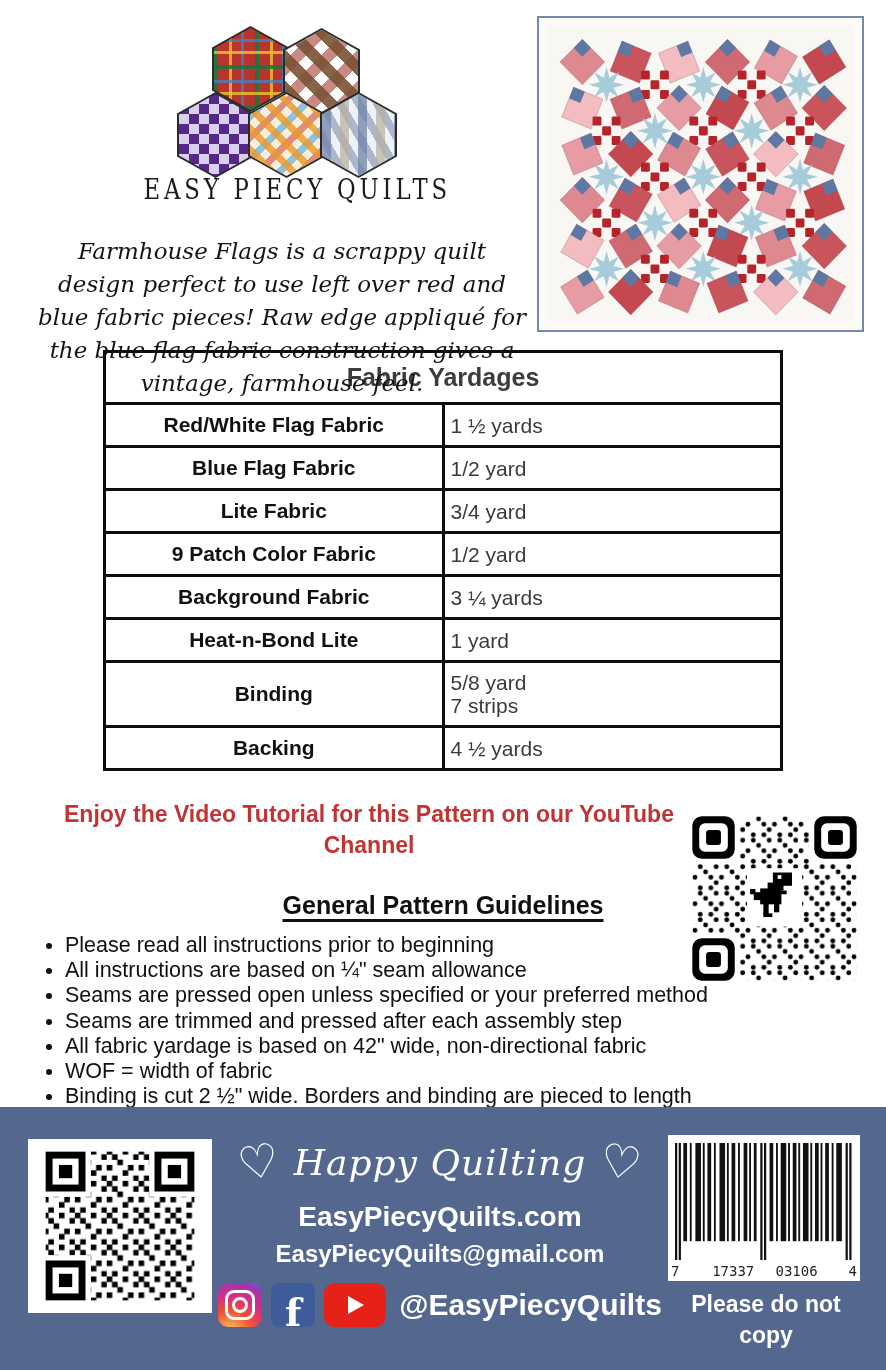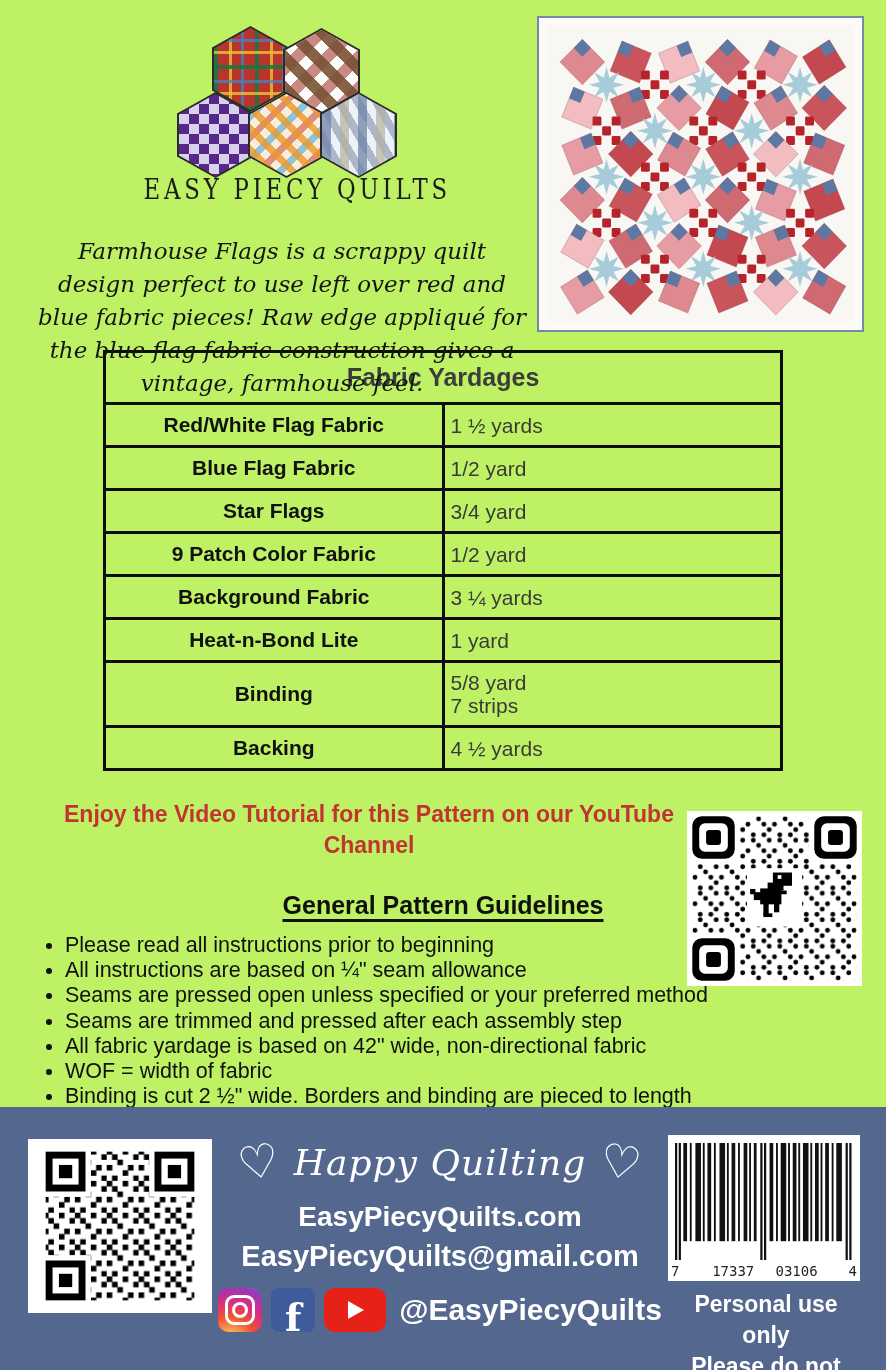--- a/index.html
+++ b/index.html
@@ -1,16 +1,16 @@
 <!DOCTYPE html>
 <html><head>
 <meta charset="utf-8">
 <style>
   html,body{margin:0;padding:0;background:#e8e8e8;}
-  .page{position:relative;width:886px;height:1370px;margin:0 auto;background:#bef264;
+  .page{position:relative;width:886px;height:1370px;margin:0 auto;background:#ffffff;
         font-family:"Liberation Sans",sans-serif;overflow:hidden;}
 
   
   .top{position:relative;height:350px;}
   .hex-cluster{position:absolute;left:177px;top:26px;width:218px;height:152px;}
   .hexo{position:absolute;width:77px;height:86px;background:#2b2b2b;
         clip-path:polygon(50% 0,100% 25%,100% 75%,50% 100%,0 75%,0 25%);}
   .hex{position:absolute;inset:2px;clip-path:polygon(50% 0,100% 25%,100% 75%,50% 100%,0 75%,0 25%);}
   .pos-tl{left:35px;top:0;}  .pos-tr{left:106px;top:2px;}
   .pos-bl{left:0;top:66px;}  .pos-bm{left:71px;top:66px;} .pos-br{left:143px;top:66px;}
@@ -58,21 +58,21 @@
   .footer{position:absolute;left:0;bottom:0;width:886px;height:263px;background:#54678e;
      box-sizing:border-box;display:flex;padding:26px 22px 0 28px;color:#fff;}
   .fqr{width:184px;height:174px;background:#fff;box-sizing:border-box;padding:10px;margin-top:6px;flex:none;}
   .fqr svg{width:100%;height:100%;display:block;}
   .fcenter{flex:1;text-align:center;}
   .tagline-row{display:flex;align-items:center;justify-content:center;gap:14px;margin-top:6px;}
   .heart{font-family:"DejaVu Sans",sans-serif;font-size:46px;line-height:46px;}
   .h1{transform:rotate(-10deg);} .h2{transform:rotate(10deg);}
   .tagline-text{font-family:"DejaVu Serif",serif;font-style:italic;font-size:36px;letter-spacing:1px;}
   .site{margin-top:16px;font-weight:bold;font-size:28px;}
-  .mail{margin-top:7px;font-weight:bold;font-size:29px;}
+  .mail{margin-top:7px;font-weight:bold;font-size:24px;}
   .social-row{display:flex;align-items:center;justify-content:center;gap:9px;margin-top:15px;}
   .ig{width:44px;height:44px;border-radius:10px;position:relative;flex:none;
       background:radial-gradient(circle at 28% 115%,#fdd567 0%,#f05133 38%,#d92e7f 62%,#9b36b7 86%,#6f67d9 100%);}
   .ig::before{content:"";position:absolute;inset:7px;border:3px solid #fff;border-radius:9px;}
   .ig::after{content:"";position:absolute;inset:14px;border:3px solid #fff;border-radius:50%;}
   .fb{width:44px;height:44px;border-radius:8px;background:#3e5c9a;position:relative;flex:none;overflow:hidden;}
   .fb::after{content:"f";position:absolute;left:0;right:0;bottom:-8px;text-align:center;
       color:#fff;font-weight:bold;font-size:38px;font-family:"DejaVu Serif",serif;}
   .yt{width:62px;height:44px;border-radius:11px;background:#e62117;position:relative;flex:none;}
   .yt::after{content:"";position:absolute;left:24px;top:13px;border-left:16px solid #fff;
@@ -203,21 +203,21 @@
     <tbody>
       <tr>
           <td class="lbl">Red/White Flag Fabric</td>
           <td class="val">1 ½ yards</td>
         </tr>
       <tr>
           <td class="lbl">Blue Flag Fabric</td>
           <td class="val">1/2 yard</td>
         </tr>
       <tr>
-          <td class="lbl">Star Flags</td>
+          <td class="lbl">Lite Fabric</td>
           <td class="val">3/4 yard</td>
         </tr>
       <tr>
           <td class="lbl">9 Patch Color Fabric</td>
           <td class="val">1/2 yard</td>
         </tr>
       <tr>
           <td class="lbl">Background Fabric</td>
           <td class="val">3 ¼ yards</td>
         </tr>
@@ -395,20 +395,19 @@
             <rect x="92" y="0" width="1.2" height="56"></rect>
               <rect x="94" y="0" width="1.2" height="56"></rect>
           </g>
         </svg>
         <span class="bd bd1">7</span>
         <span class="bd bd2">17337</span>
         <span class="bd bd3">03106</span>
         <span class="bd bd4">4</span>
       </div>
       <div class="usage">
-        <div>Personal use only</div>
         <div>Please do not copy</div>
 
       </div>
     </div>
   </footer>
 
 </div>
 
 </body></html>

